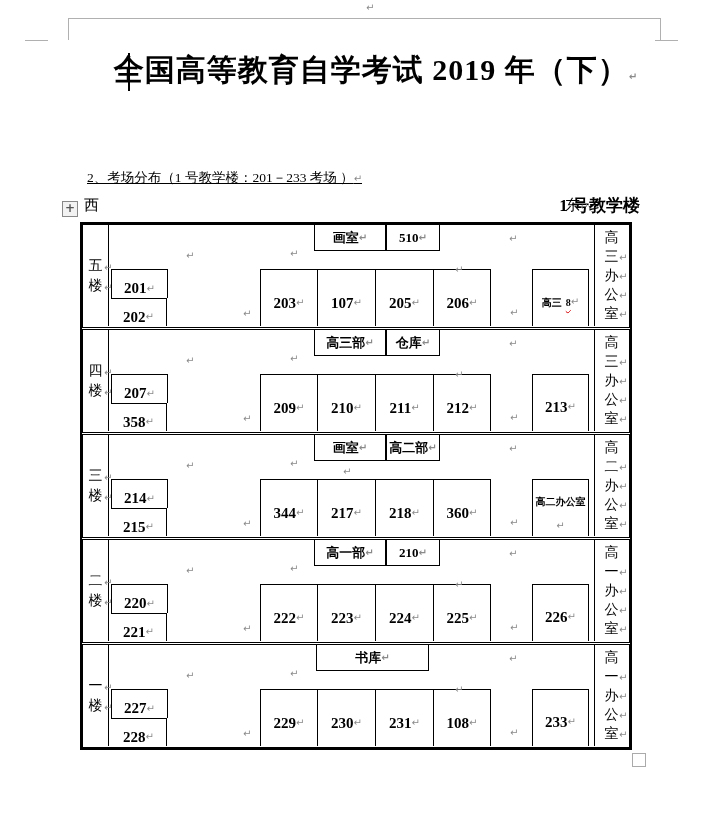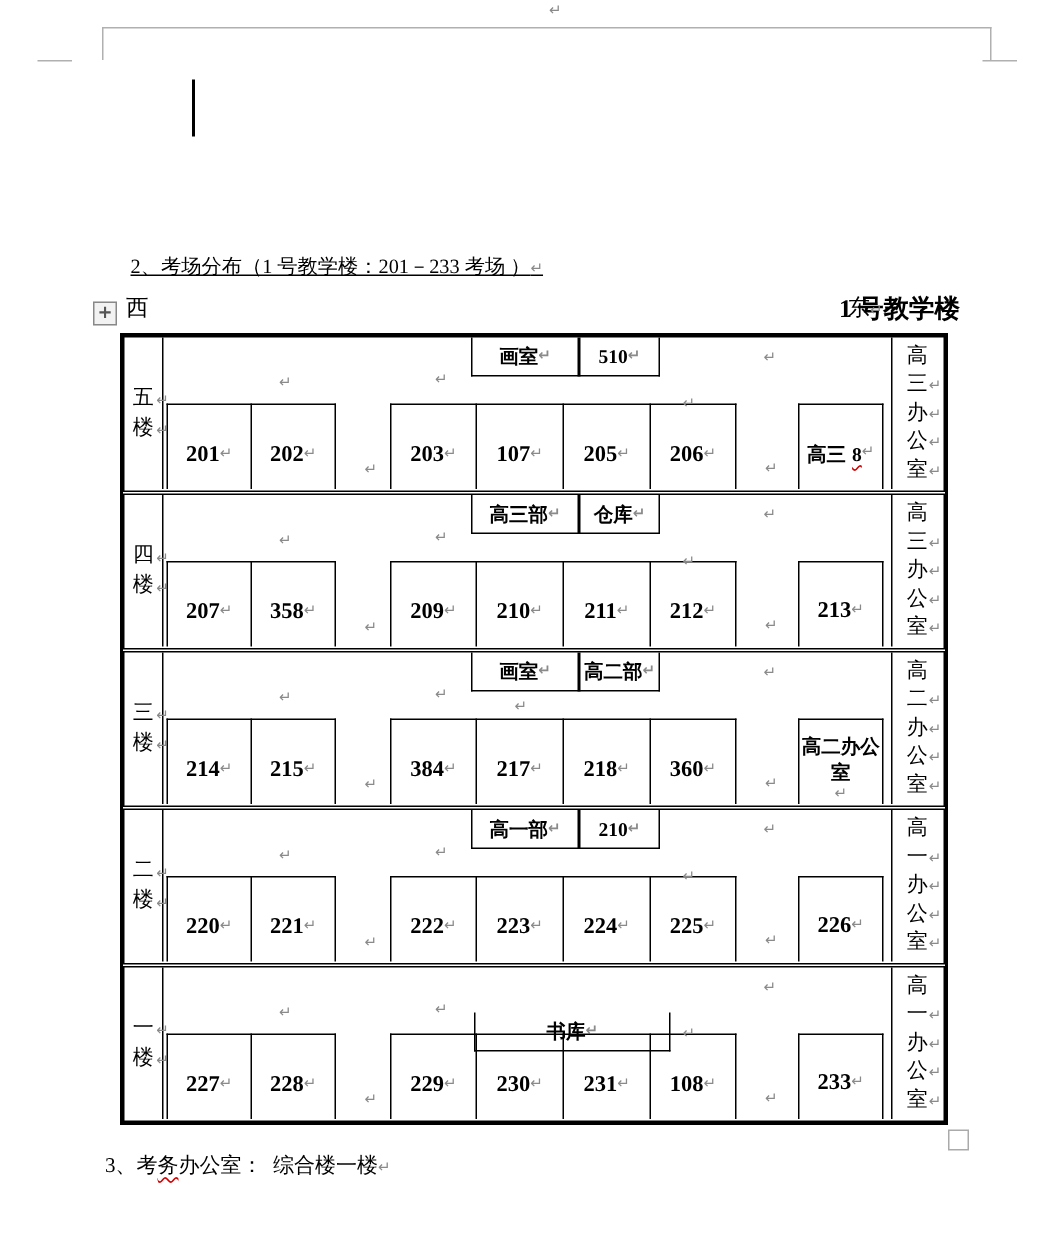--- a/index.html
+++ b/index.html
@@ -34,51 +34,52 @@
   .bldg-table{position:absolute;left:80px;top:222px;width:552px;height:528px;
         border:2px solid #000;box-sizing:border-box;}
   .band{position:absolute;left:0;width:548px;height:104px;border:1.5px solid #000;box-sizing:border-box;}
   .floorcol{position:absolute;left:0;top:0;width:26px;height:101px;border-right:1.5px solid #000;
         box-sizing:border-box;display:flex;flex-direction:column;justify-content:center;align-items:center;}
   .vchar{position:relative;font-size:14px;line-height:20px;}
   .vchar .pm{position:absolute;right:-10px;top:7px;}
   .toppair{position:absolute;left:231px;top:0;display:flex;}
   .topcell{height:26px;border:1.5px solid #000;border-top:none;box-sizing:border-box;
         display:flex;align-items:center;justify-content:center;font-size:13px;font-weight:600;white-space:pre;}
-  .tc1{width:72px;} .tc2{width:54px;} .tcwide{width:131px;margin-top:30px;}
+  .tc1{width:72px;} .tc2{width:54px;} .tcwide{width:113px;}
   .roomgrp{position:absolute;top:44px;height:57px;display:flex;}
-  .g1{left:28px;} .g2{left:177px;}
+  .g1{left:28px;flex-direction:column;} .g2{left:177px;}
   .room{border:1.5px solid #000;border-bottom:none;box-sizing:border-box;height:57px;
         display:flex;align-items:center;justify-content:center;padding-top:10px;}
   .room + .room{border-left:none;}
   .w57{width:57px;} .w56{width:56px;} .w58{width:58px;}
   .rn{font-size:15px;font-weight:bold;}
   .rightbox{position:absolute;left:449px;top:44px;width:57px;height:57px;border:1.5px solid #000;
         border-bottom:none;box-sizing:border-box;display:flex;align-items:center;justify-content:center;
         padding-top:8px;flex-wrap:wrap;text-align:center;}
-  .rtext{font-size:13px;font-weight:600;line-height:17px;}
+  .rtext{font-size:10px;font-weight:600;line-height:17px;}
   .officecol{position:absolute;left:511px;top:0;width:34px;height:101px;border-left:1.5px solid #000;
         box-sizing:border-box;display:flex;flex-direction:column;justify-content:center;align-items:center;}
   .officecol .vchar{font-size:14px;line-height:19px;}
   .officecol .vchar .pm{right:-9px;top:6px;}
 </style>
 </head>
 <body>
 
 <div class="page">
 
   <div class="bmark" style="left:68px;top:18px;width:593px;height:1px;"></div>
   <div class="bmark" style="left:68px;top:18px;width:1px;height:22px;"></div>
   <div class="bmark" style="left:660px;top:18px;width:1px;height:22px;"></div>
   <div class="bmark" style="left:25px;top:40px;width:23px;height:1px;"></div>
   <div class="bmark" style="left:655px;top:40px;width:23px;height:1px;"></div>
   <span class="pm abs" style="left:366px;top:3px;">↵</span>
 
   <div class="cursor"></div>
 
+  <div class="title1"><span>全国高等教育自学考试 2019 年（下）</span><span class="pm">↵</span></div>
 
   <div class="sec sec2"><span>2、考场分布（1 号教学楼：201－233 考场 ）</span><span class="pm">↵</span></div>
 
   <div class="movehandle"><span>+</span></div>
   <span class="west">西</span>
   <div class="bldg"><span>1 号教学楼</span></div>
   <div class="east"><span>东</span><span class="pm">↵</span></div>
 
   <div class="bldg-table">
 
@@ -209,21 +210,21 @@
             <span class="rn">214</span>
             <span class="pm">↵</span>
           </div>
         <div class="room w56">
             <span class="rn">215</span>
             <span class="pm">↵</span>
           </div>
       </div>
       <div class="roomgrp g2">
         <div class="room w58">
-            <span class="rn">384</span>
+            <span class="rn">344</span>
             <span class="pm">↵</span>
           </div>
         <div class="room w58">
             <span class="rn">217</span>
             <span class="pm">↵</span>
           </div>
         <div class="room w58">
             <span class="rn">218</span>
             <span class="pm">↵</span>
           </div>
@@ -359,15 +360,14 @@
       <span class="pm abs" style="left:426px;top:9px;">↵</span>
       <span class="pm abs" style="left:372px;top:40px;">↵</span>
       <span class="pm abs" style="left:160px;top:84px;">↵</span>
       <span class="pm abs" style="left:427px;top:83px;">↵</span>
     </div>
 
   </div>
 
   <div class="resizehandle"></div>
 
-  <div class="sec sec3"><span>3、考</span><span class="wavy">务</span><span>办公室：  综合楼一楼</span><span class="pm">↵</span></div>
 
 </div>
 
 </body></html>

